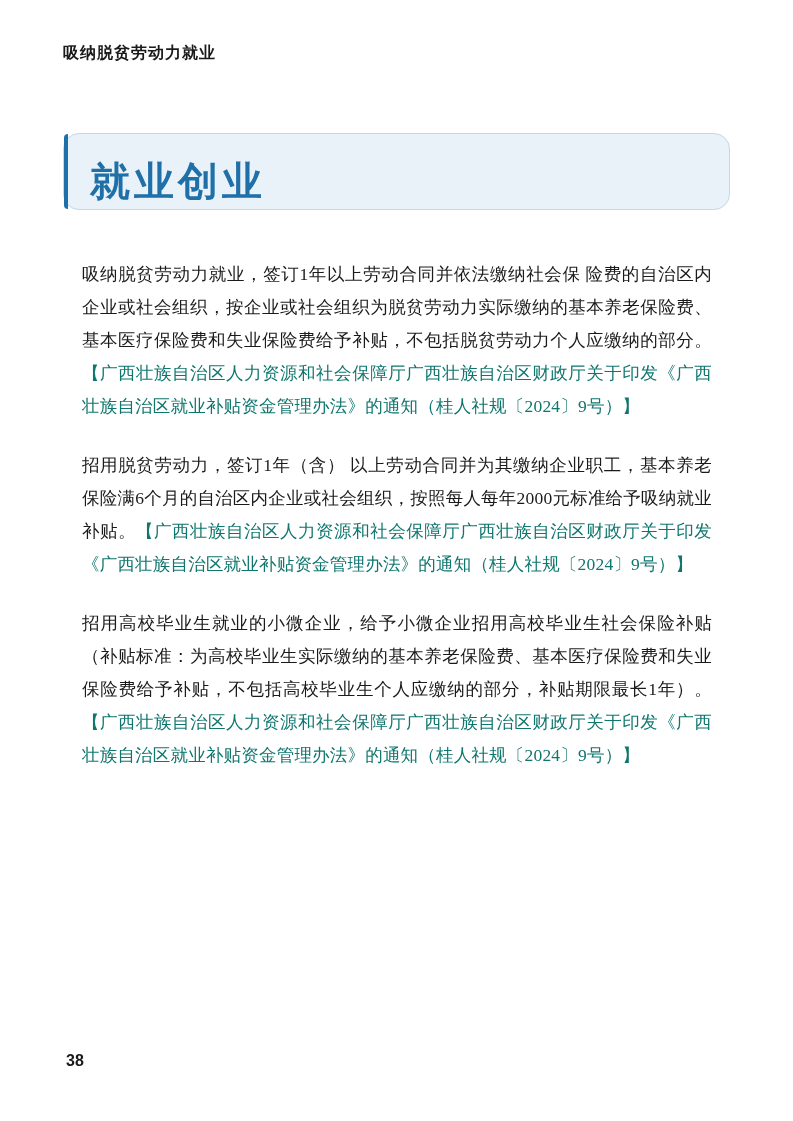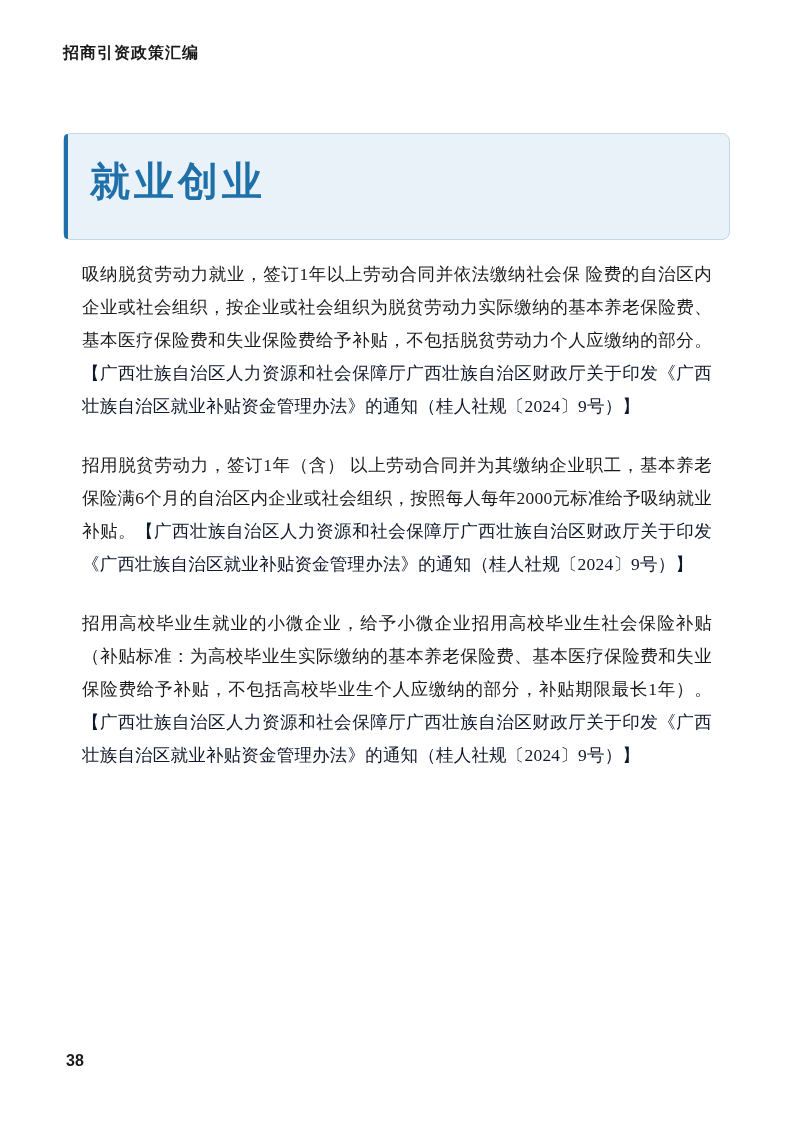--- a/index.html
+++ b/index.html
@@ -28,24 +28,24 @@
     font-weight: bold;
     font-size: 16px;
     letter-spacing: 1px;
     color: #1a1a1a;
   }
   .title-band {
     position: absolute;
     left: 63px;
     top: 133px;
     width: 667px;
-    height: 107px;
+    height: 77px;
     background: #e9f2f8;
     border: 1px solid #c3d8e6;
-    border-radius: 8px;
+    border-radius: 16px;
     box-sizing: border-box;
   }
   .title-band-accent {
     position: absolute;
     left: 0;
     top: 0;
     width: 4px;
     height: 100%;
     background: #1f6fa8;
     border-radius: 8px 0 0 8px;
@@ -72,38 +72,38 @@
     color: #1a1a1a;
     text-align: justify;
     text-justify: inter-ideograph;
     margin: 0 0 26px 0;
     letter-spacing: 0.2px;
   }
   .para:last-child {
     margin-bottom: 0;
   }
   .cite {
-    color: #0f172a;
+    color: #0f766e;
   }
   .page-number {
     position: absolute;
     left: 66px;
     top: 1052px;
     font-family: "Liberation Sans", sans-serif;
     font-weight: bold;
     font-size: 16px;
     color: #1a1a1a;
   }
 </style>
 </head>
 <body>
 
 <div class="page">
 
-  <div class="running-head">招商引资政策汇编</div>
+  <div class="running-head">吸纳脱贫劳动力就业</div>
 
   <div class="title-band">
     <div class="title-band-accent"></div>
     <div class="title-text">就业创业</div>
   </div>
 
   <div class="body-area">
 
     <p class="para"><span>吸纳脱贫劳动力就业，签订1年以上劳动合同并依法缴纳社会保 险费的自治区内企业或社会组织，按企业或社会组织为脱贫劳动力实际缴纳的基本养老保险费、基本医疗保险费和失业保险费给予补贴，不包括脱贫劳动力个人应缴纳的部分。</span><span class="cite">【广西壮族自治区人力资源和社会保障厅广西壮族自治区财政厅关于印发《广西壮族自治区就业补贴资金管理办法》的通知（桂人社规〔2024〕9号）】</span></p>
 

